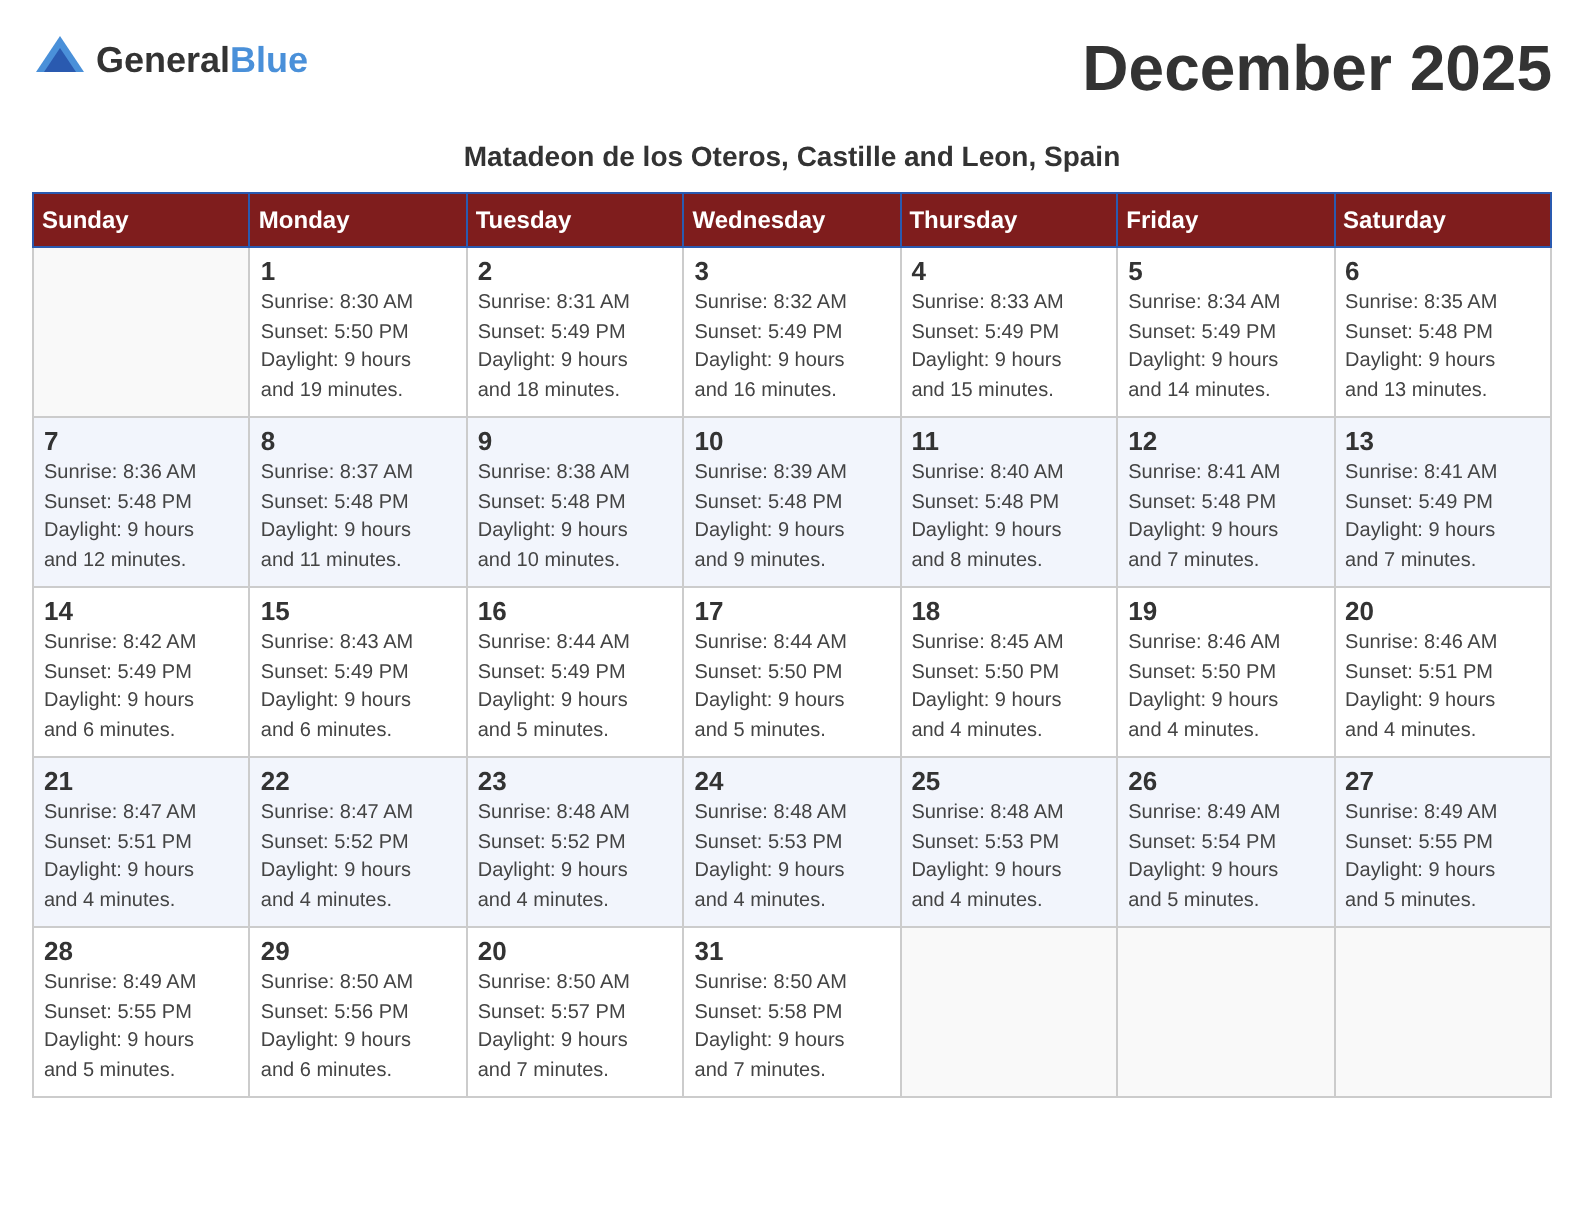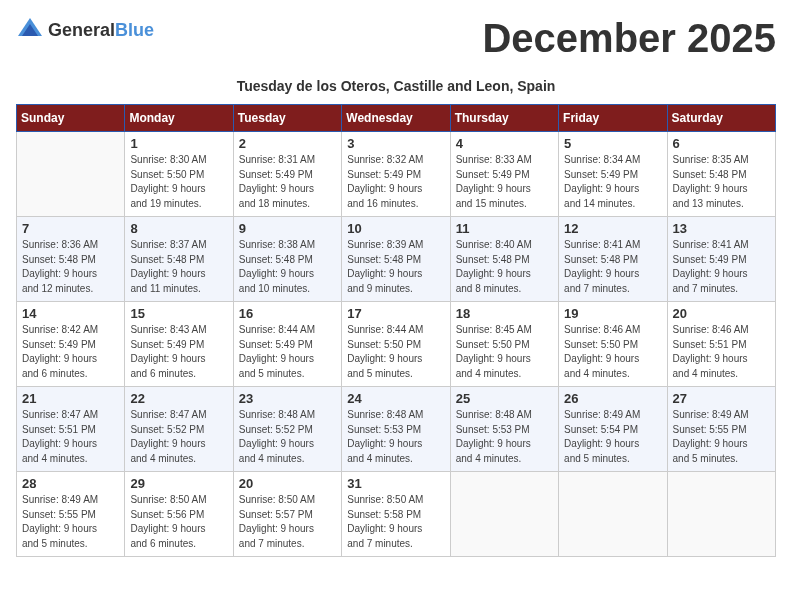--- a/index.html
+++ b/index.html
@@ -31,21 +31,21 @@
       font-size: 18px;
       font-weight: bold;
       color: #4a90d9;
       line-height: 1;
     }
     .logo-icon {
       width: 28px;
       height: 28px;
     }
     .title {
-      font-size: 40px;
+      font-size: 32px;
       font-weight: bold;
       color: #333;
       text-align: right;
     }
     .subtitle {
       text-align: center;
       font-size: 14px;
       color: #333;
       font-weight: bold;
       margin-bottom: 10px;
@@ -101,21 +101,21 @@
     </svg>
     <div>
       <div style="display:flex; align-items:baseline; gap:0;">
         <span class="logo-text-general">General</span>
         <span class="logo-text-blue">Blue</span>
       </div>
     </div>
   </div>
   <div class="title">December 2025</div>
 </div>
-<div class="subtitle">Tuesday de los Oteros, Castille and Leon, Spain</div>
+<div class="subtitle">Matadeon de los Oteros, Castille and Leon, Spain</div>
 
 <table class="calendar">
   <thead>
     <tr>
     <th>Sunday</th>
         <th>Monday</th>
         <th>Tuesday</th>
         <th>Wednesday</th>
         <th>Thursday</th>
         <th>Friday</th>

